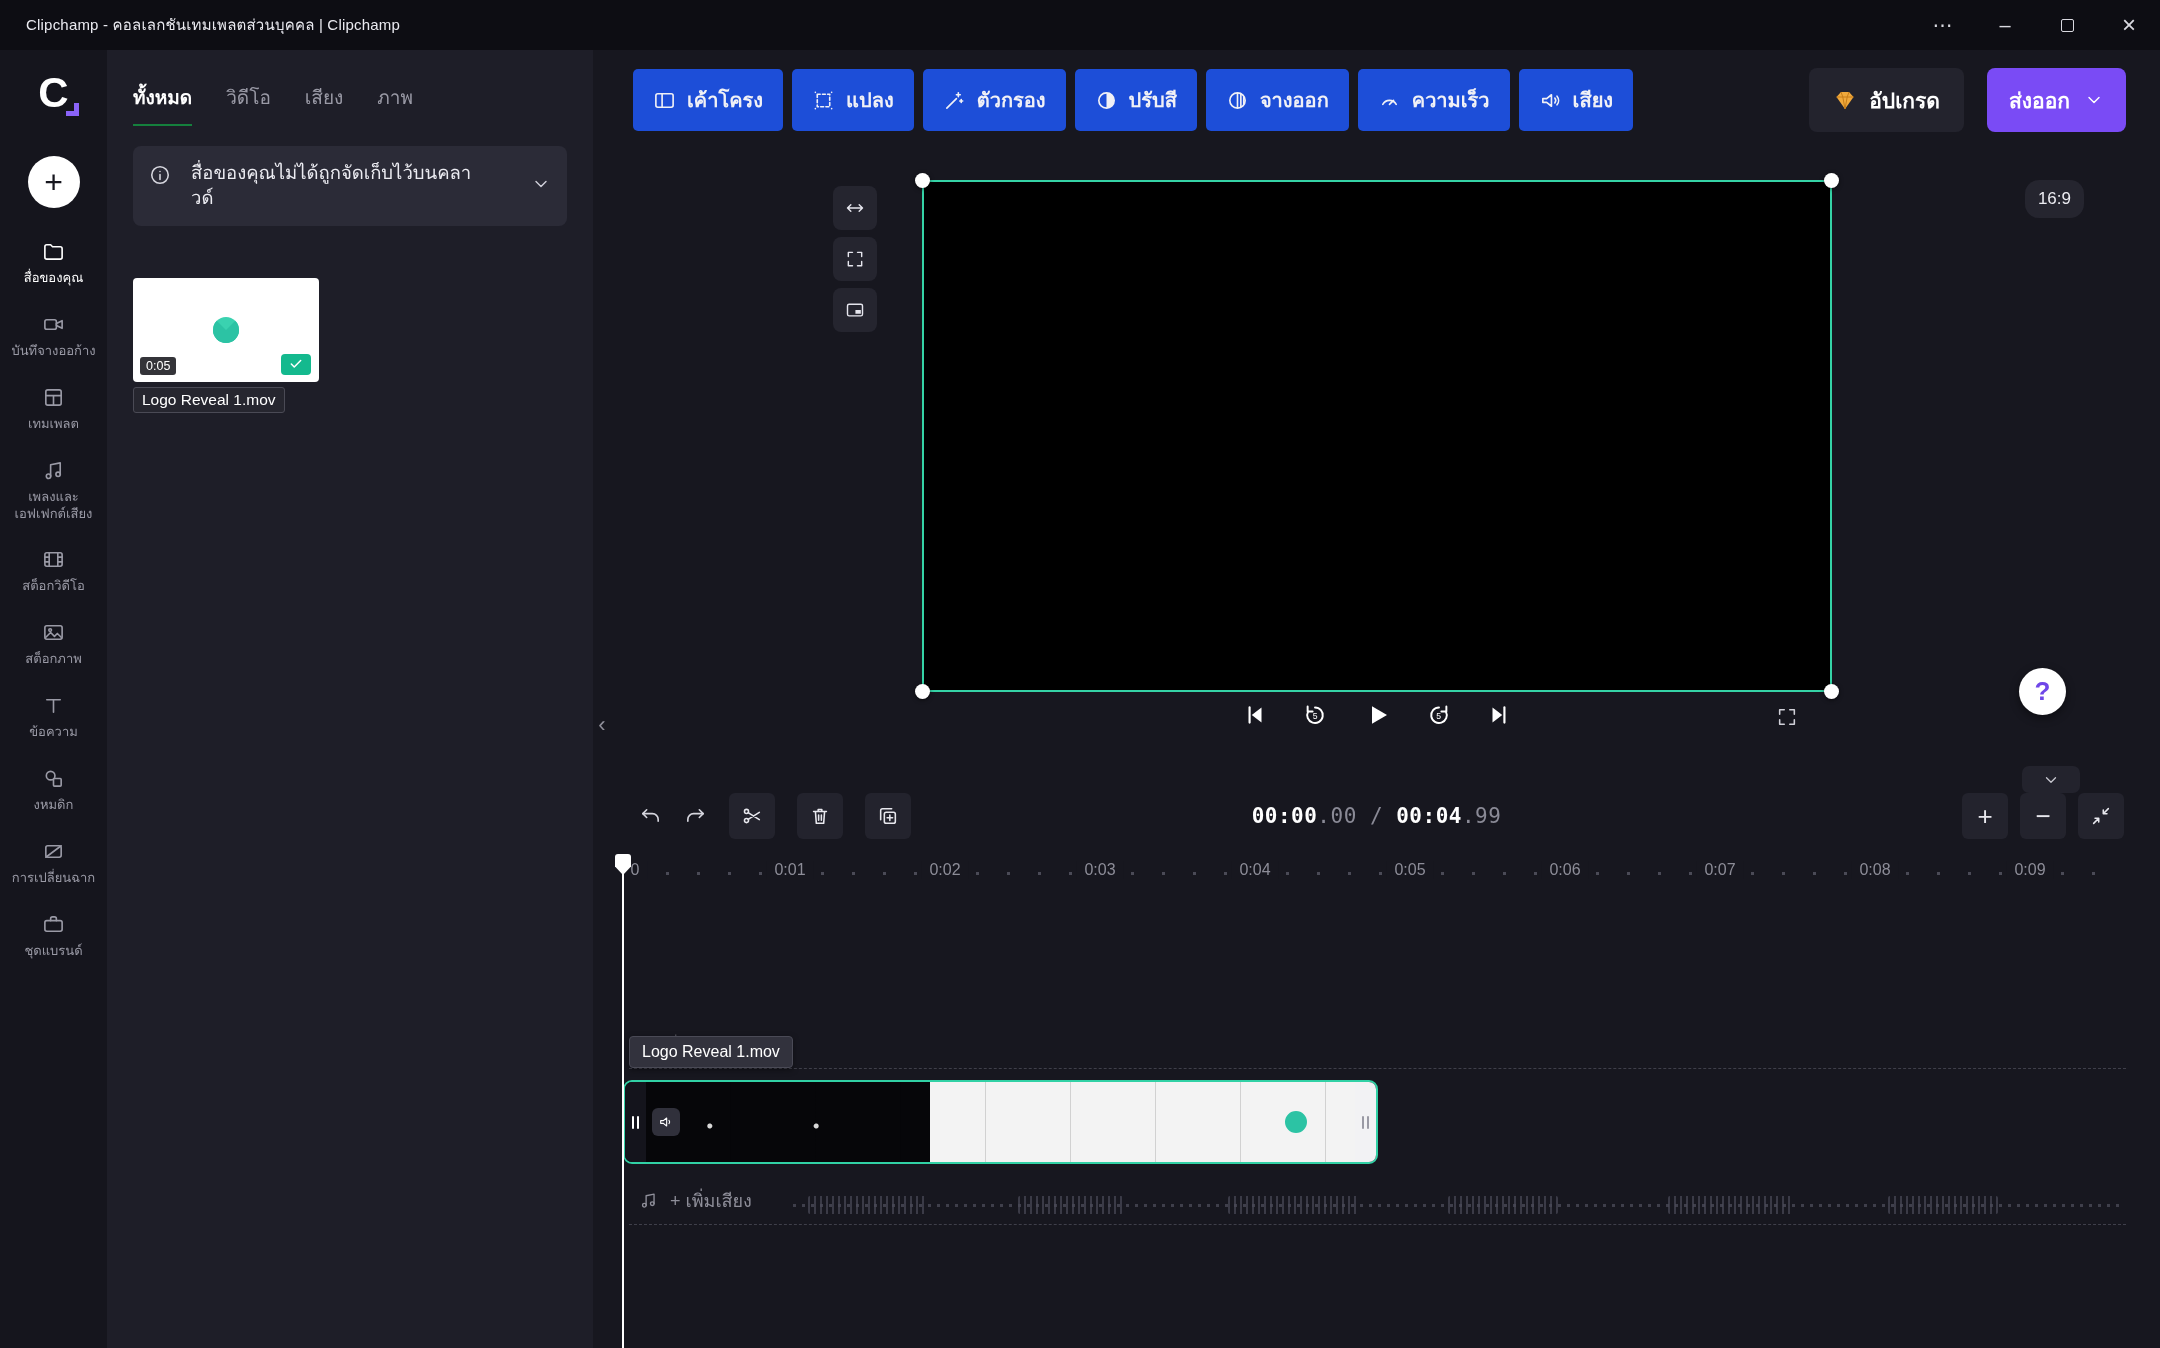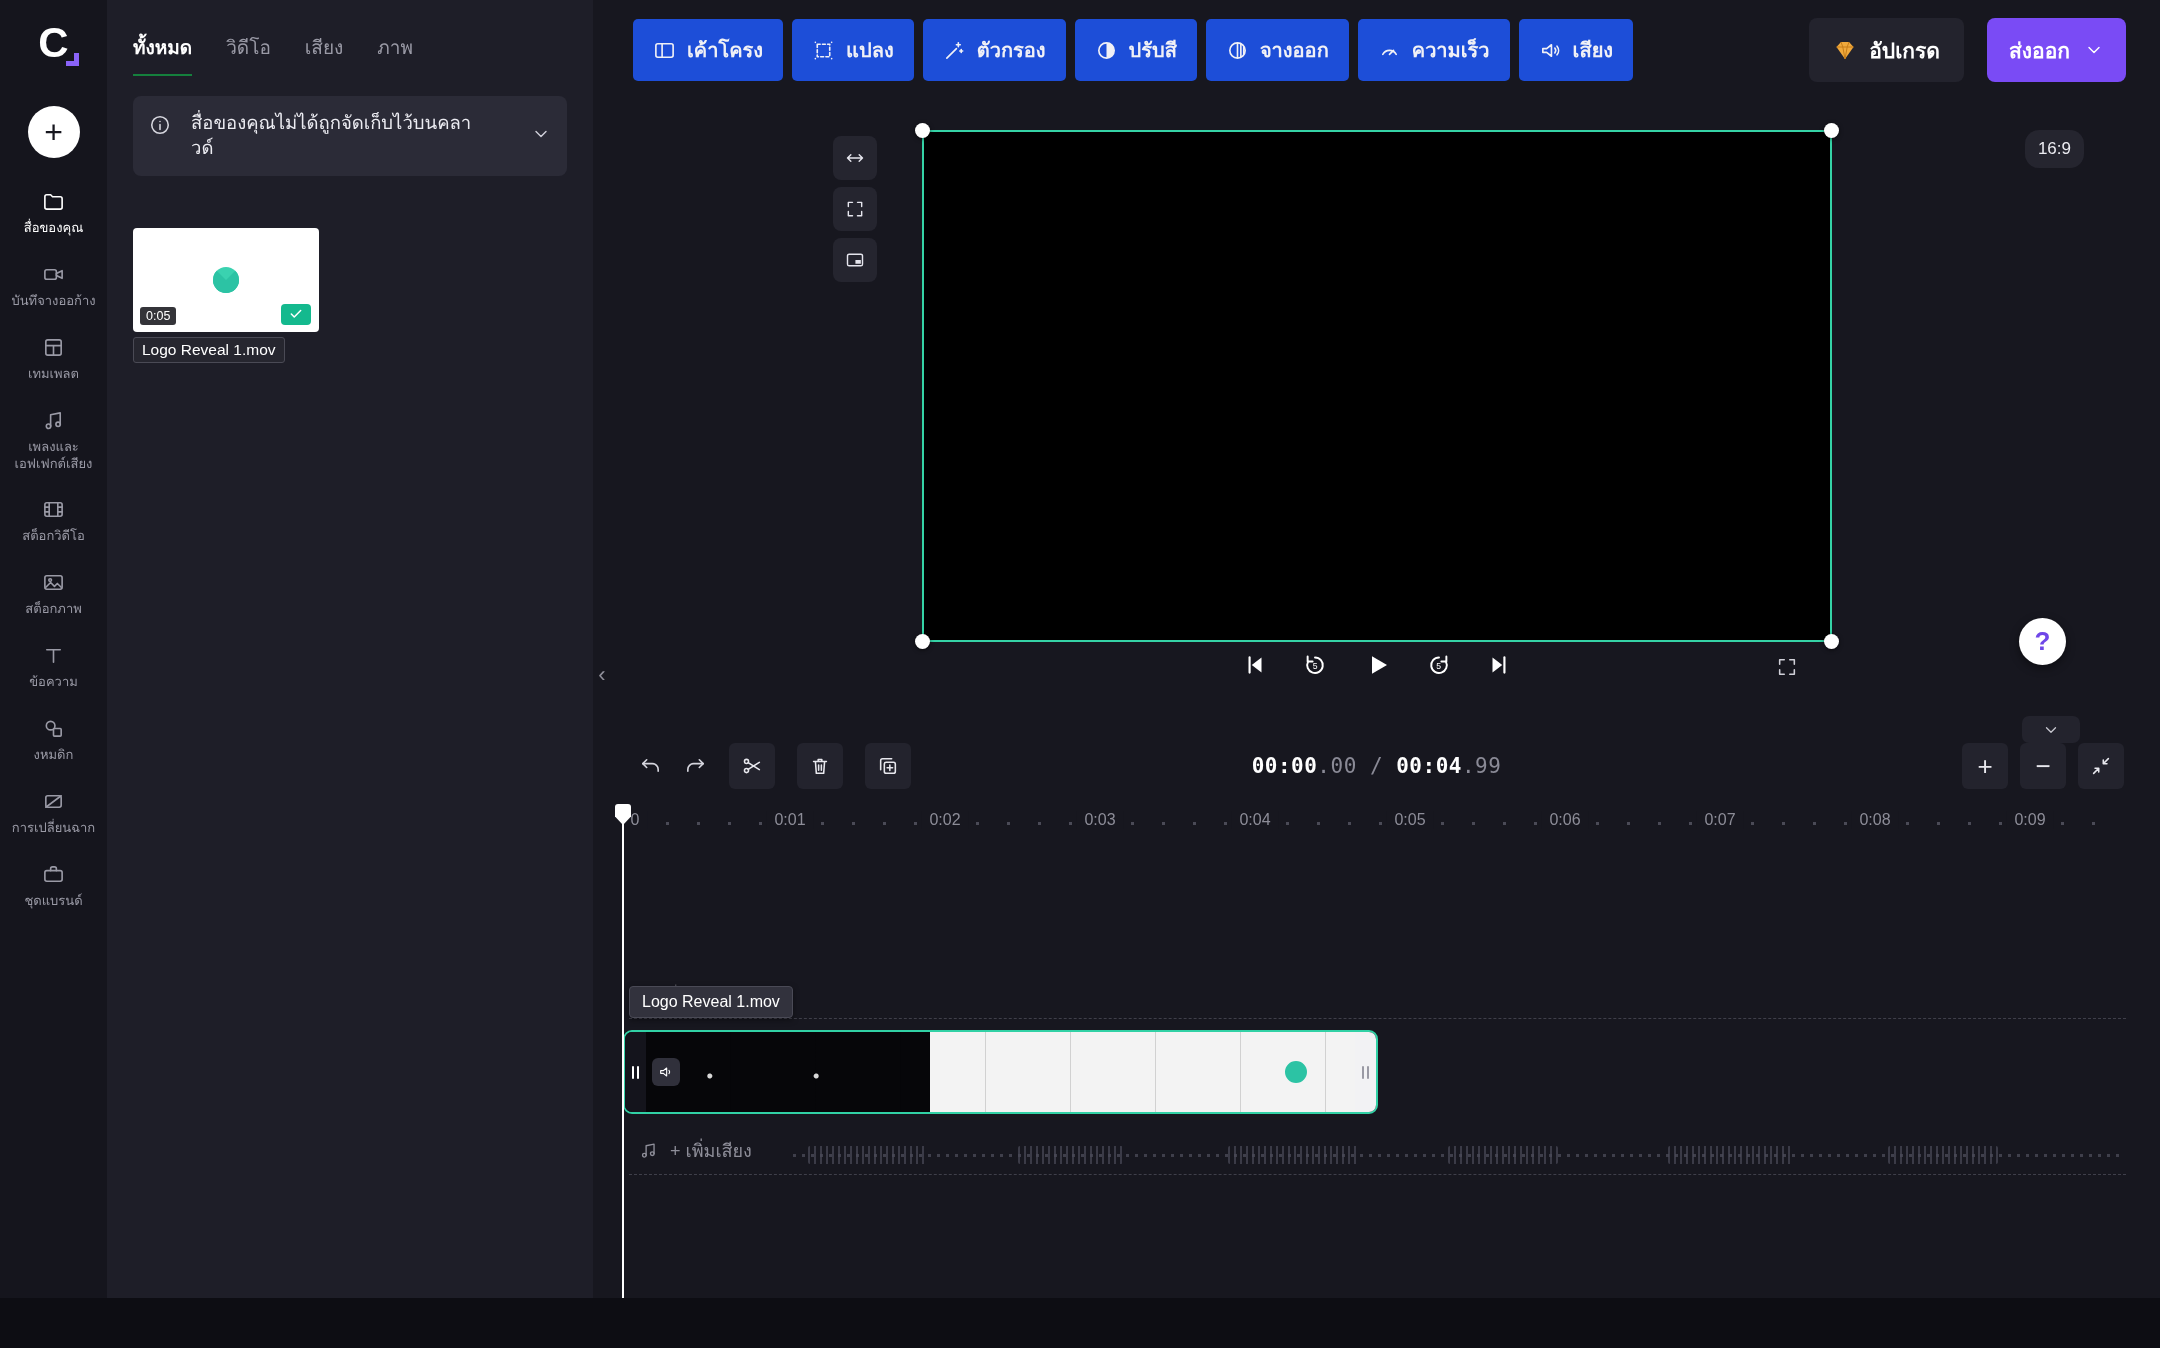--- a/index.html
+++ b/index.html
@@ -163,20 +163,37 @@
   .waveform-line { position:absolute; left:200px; right:40px; top:424px; height:3px;
                    background:repeating-linear-gradient(90deg,#3f3f4b 0 3px,transparent 3px 9px); }
   .wave { position:absolute; top:416px; height:18px; border-radius:2px; opacity:.7;
           background:repeating-linear-gradient(90deg,#4a4a58 0 2px,transparent 2px 6px); }
 </style>
 </head>
 <body>
 
 <div class="app">
 
+  <div class="titlebar">
+    <div class="titlebar-title">Clipchamp - คอลเลกชันเทมเพลตส่วนบุคคล | Clipchamp</div>
+    <div class="titlebar-controls">
+      <div class="win-btn">
+          <span class="dots-glyph">⋯</span>
+        </div>
+      <div class="win-btn">
+          <span class="min-glyph">–</span>
+        </div>
+      <div class="win-btn">
+          <span class="maxbox"></span>
+        </div>
+      <div class="win-btn">
+          <span class="close-glyph">×</span>
+        </div>
+    </div>
+  </div>
 
   <div class="main">
 
     <nav class="sidebar">
       <div class="logo">
         <span class="c-letter">C</span>
           <span class="c-mark"></span>
       </div>
       <div class="add-btn">
           <span>+</span>

